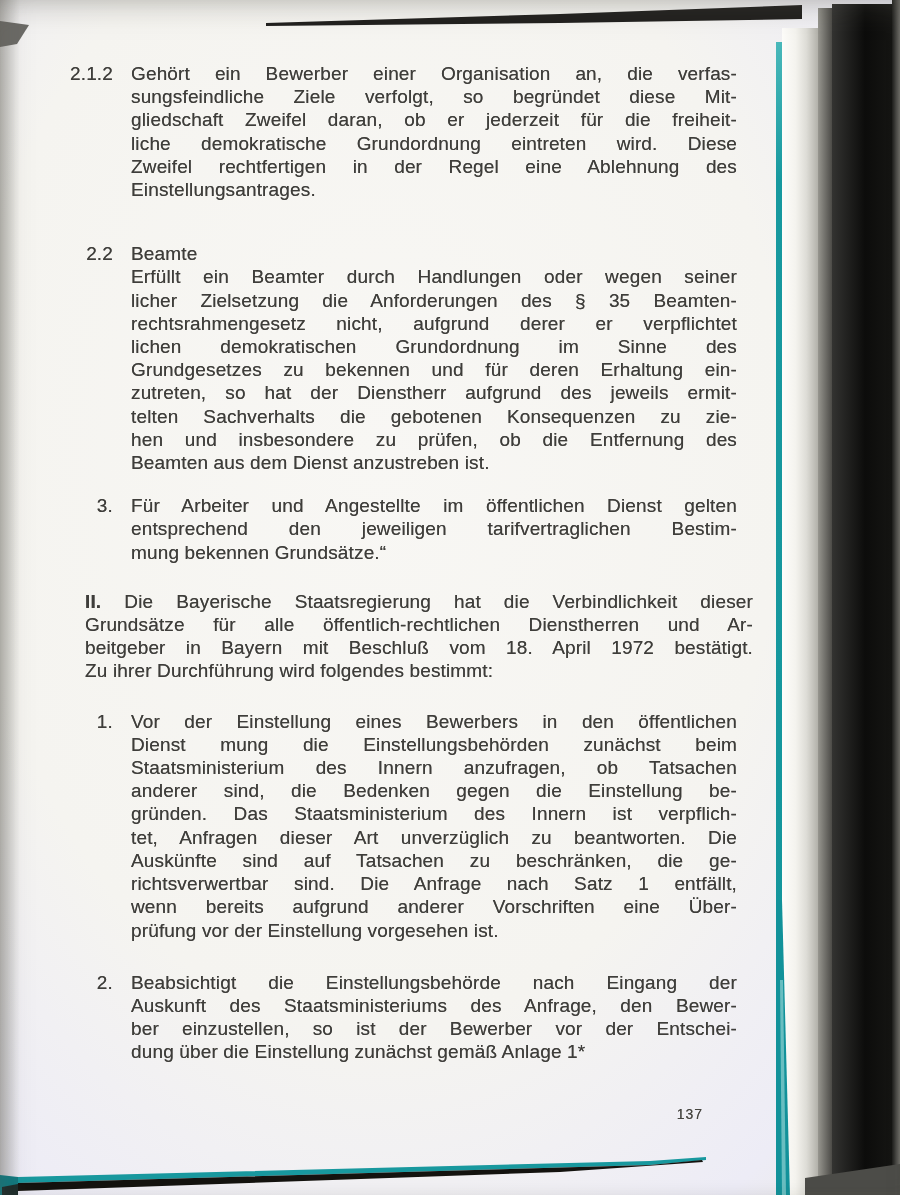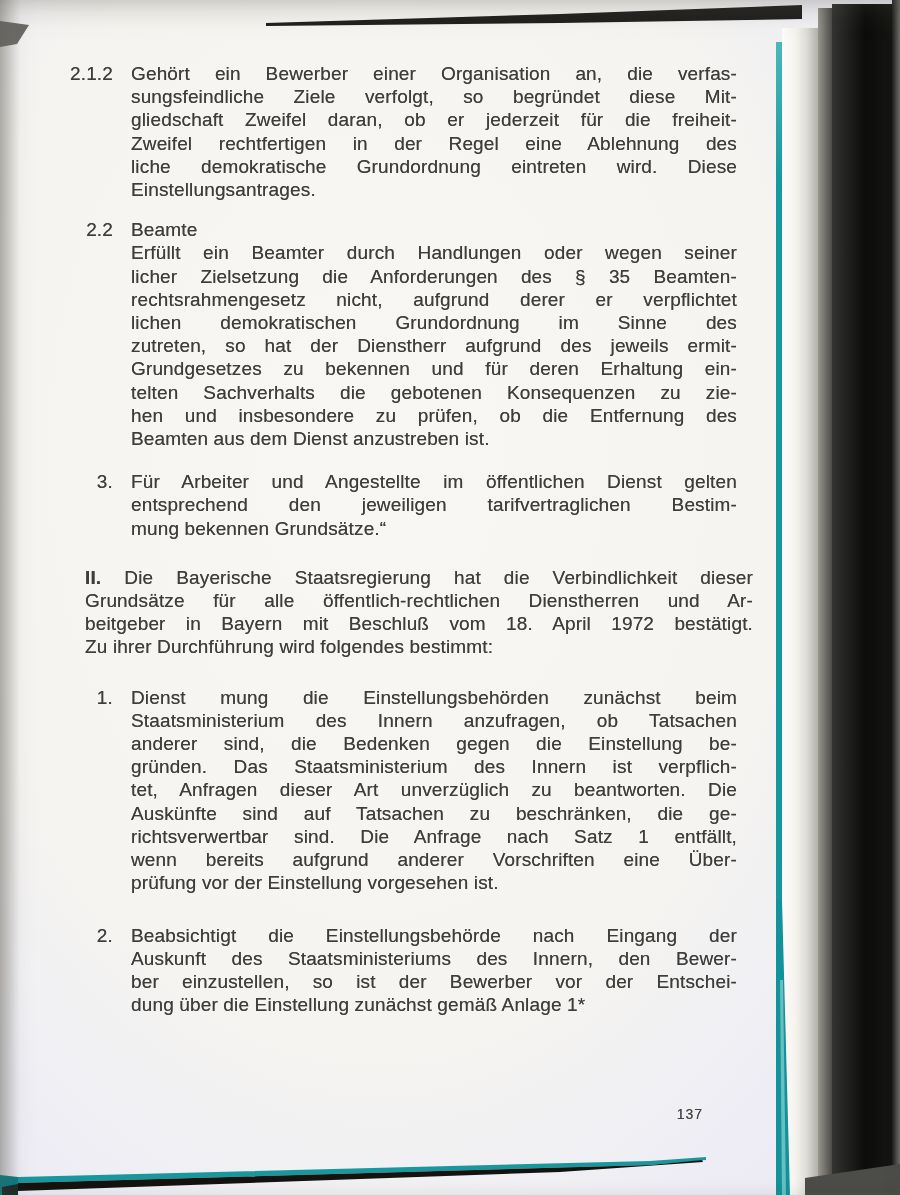--- a/index.html
+++ b/index.html
@@ -25,21 +25,21 @@
     text-shadow: 0 0 0.5px rgba(62,61,58,0.75);
   }
   .sec { display: flex; }
   .sec .lbl { flex: 0 0 44px; width: 44px; text-align: right; white-space: nowrap; }
   .sec .body { flex: 0 0 606px; width: 606px; margin-left: 18px; }
   .sec.wide .body { flex: 0 0 668px; width: 668px; margin-left: 16px; }
   .line { text-align: justify; text-align-last: justify; }
   .line.short { text-align-last: left; }
   .lead { font-weight: bold; }
   .s0 { margin-top: 6px; }
-  .s1 { margin-top: 17px; }
+  .s1 { margin-top: 41px; }
   .s2 { margin-top: 20px; }
   .s3 { margin-top: 26px; }
   .s4 { margin-top: 27px; }
   .s5 { margin-top: 29px; }
   .pagenum {
     position: absolute;
     left: 69px;
     top: 1106px;
     width: 634px;
     text-align: right;
@@ -87,35 +87,35 @@
 
 <div class="scan">
 
   <div class="textblock">
       <div class="sec s0">
         <div class="lbl">2.1.2</div>
         <div class="body">
           <div class="line">Gehört ein Bewerber einer Organisation an, die verfas-</div>
           <div class="line">sungsfeindliche Ziele verfolgt, so begründet diese Mit-</div>
           <div class="line">gliedschaft Zweifel daran, ob er jederzeit für die freiheit-</div>
+          <div class="line">liche demokratische Grundordnung eintreten wird. Diese</div>
           <div class="line">Zweifel rechtfertigen in der Regel eine Ablehnung des</div>
-          <div class="line">liche demokratische Grundordnung eintreten wird. Diese</div>
           <div class="line short">Einstellungsantrages.</div>
         </div>
       </div>
       <div class="sec s1">
         <div class="lbl">2.2</div>
         <div class="body">
           <div class="line short">Beamte</div>
           <div class="line">Erfüllt ein Beamter durch Handlungen oder wegen seiner</div>
           <div class="line">licher Zielsetzung die Anforderungen des § 35 Beamten-</div>
           <div class="line">rechtsrahmengesetz nicht, aufgrund derer er verpflichtet</div>
           <div class="line">lichen demokratischen Grundordnung im Sinne des</div>
+          <div class="line">Grundgesetzes zu bekennen und für deren Erhaltung ein-</div>
           <div class="line">zutreten, so hat der Dienstherr aufgrund des jeweils ermit-</div>
-          <div class="line">Grundgesetzes zu bekennen und für deren Erhaltung ein-</div>
           <div class="line">telten Sachverhalts die gebotenen Konsequenzen zu zie-</div>
           <div class="line">hen und insbesondere zu prüfen, ob die Entfernung des</div>
           <div class="line short">Beamten aus dem Dienst anzustreben ist.</div>
         </div>
       </div>
       <div class="sec s2">
         <div class="lbl">3.</div>
         <div class="body">
           <div class="line">Für Arbeiter und Angestellte im öffentlichen Dienst gelten</div>
           <div class="line">entsprechend den jeweiligen tarifvertraglichen Bestim-</div>
@@ -126,36 +126,37 @@
         <div class="body">
           <div class="line"><span class="lead">II.</span> Die Bayerische Staatsregierung hat die Verbindlichkeit dieser</div>
           <div class="line">Grundsätze für alle öffentlich-rechtlichen Dienstherren und Ar-</div>
           <div class="line">beitgeber in Bayern mit Beschluß vom 18. April 1972 bestätigt.</div>
           <div class="line short">Zu ihrer Durchführung wird folgendes bestimmt:</div>
         </div>
       </div>
       <div class="sec s4">
         <div class="lbl">1.</div>
         <div class="body">
+          <div class="line">Vor der Einstellung eines Bewerbers in den öffentlichen</div>
           <div class="line">Dienst mung die Einstellungsbehörden zunächst beim</div>
           <div class="line">Staatsministerium des Innern anzufragen, ob Tatsachen</div>
           <div class="line">anderer sind, die Bedenken gegen die Einstellung be-</div>
           <div class="line">gründen. Das Staatsministerium des Innern ist verpflich-</div>
           <div class="line">tet, Anfragen dieser Art unverzüglich zu beantworten. Die</div>
           <div class="line">Auskünfte sind auf Tatsachen zu beschränken, die ge-</div>
           <div class="line">richtsverwertbar sind. Die Anfrage nach Satz 1 entfällt,</div>
           <div class="line">wenn bereits aufgrund anderer Vorschriften eine Über-</div>
           <div class="line short">prüfung vor der Einstellung vorgesehen ist.</div>
         </div>
       </div>
       <div class="sec s5">
         <div class="lbl">2.</div>
         <div class="body">
           <div class="line">Beabsichtigt die Einstellungsbehörde nach Eingang der</div>
-          <div class="line">Auskunft des Staatsministeriums des Innern, den Bewer-</div>
+          <div class="line">Auskunft des Staatsministeriums des Anfrage, den Bewer-</div>
           <div class="line">ber einzustellen, so ist der Bewerber vor der Entschei-</div>
           <div class="line short">dung über die Einstellung zunächst gemäß Anlage 1*</div>
         </div>
       </div>
     </div>
 
   <div class="pagenum">137</div>
 
   <div class="edge-left"></div>
   <div class="edge-paper"></div>

